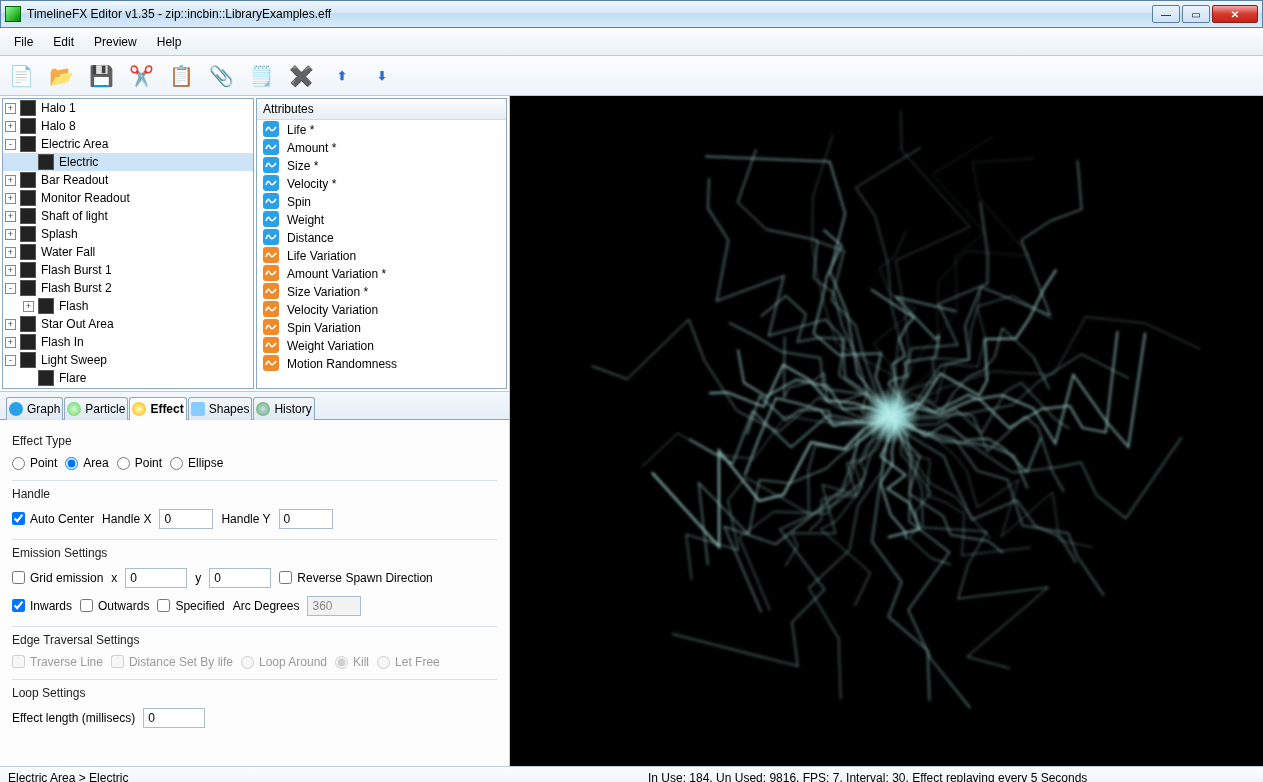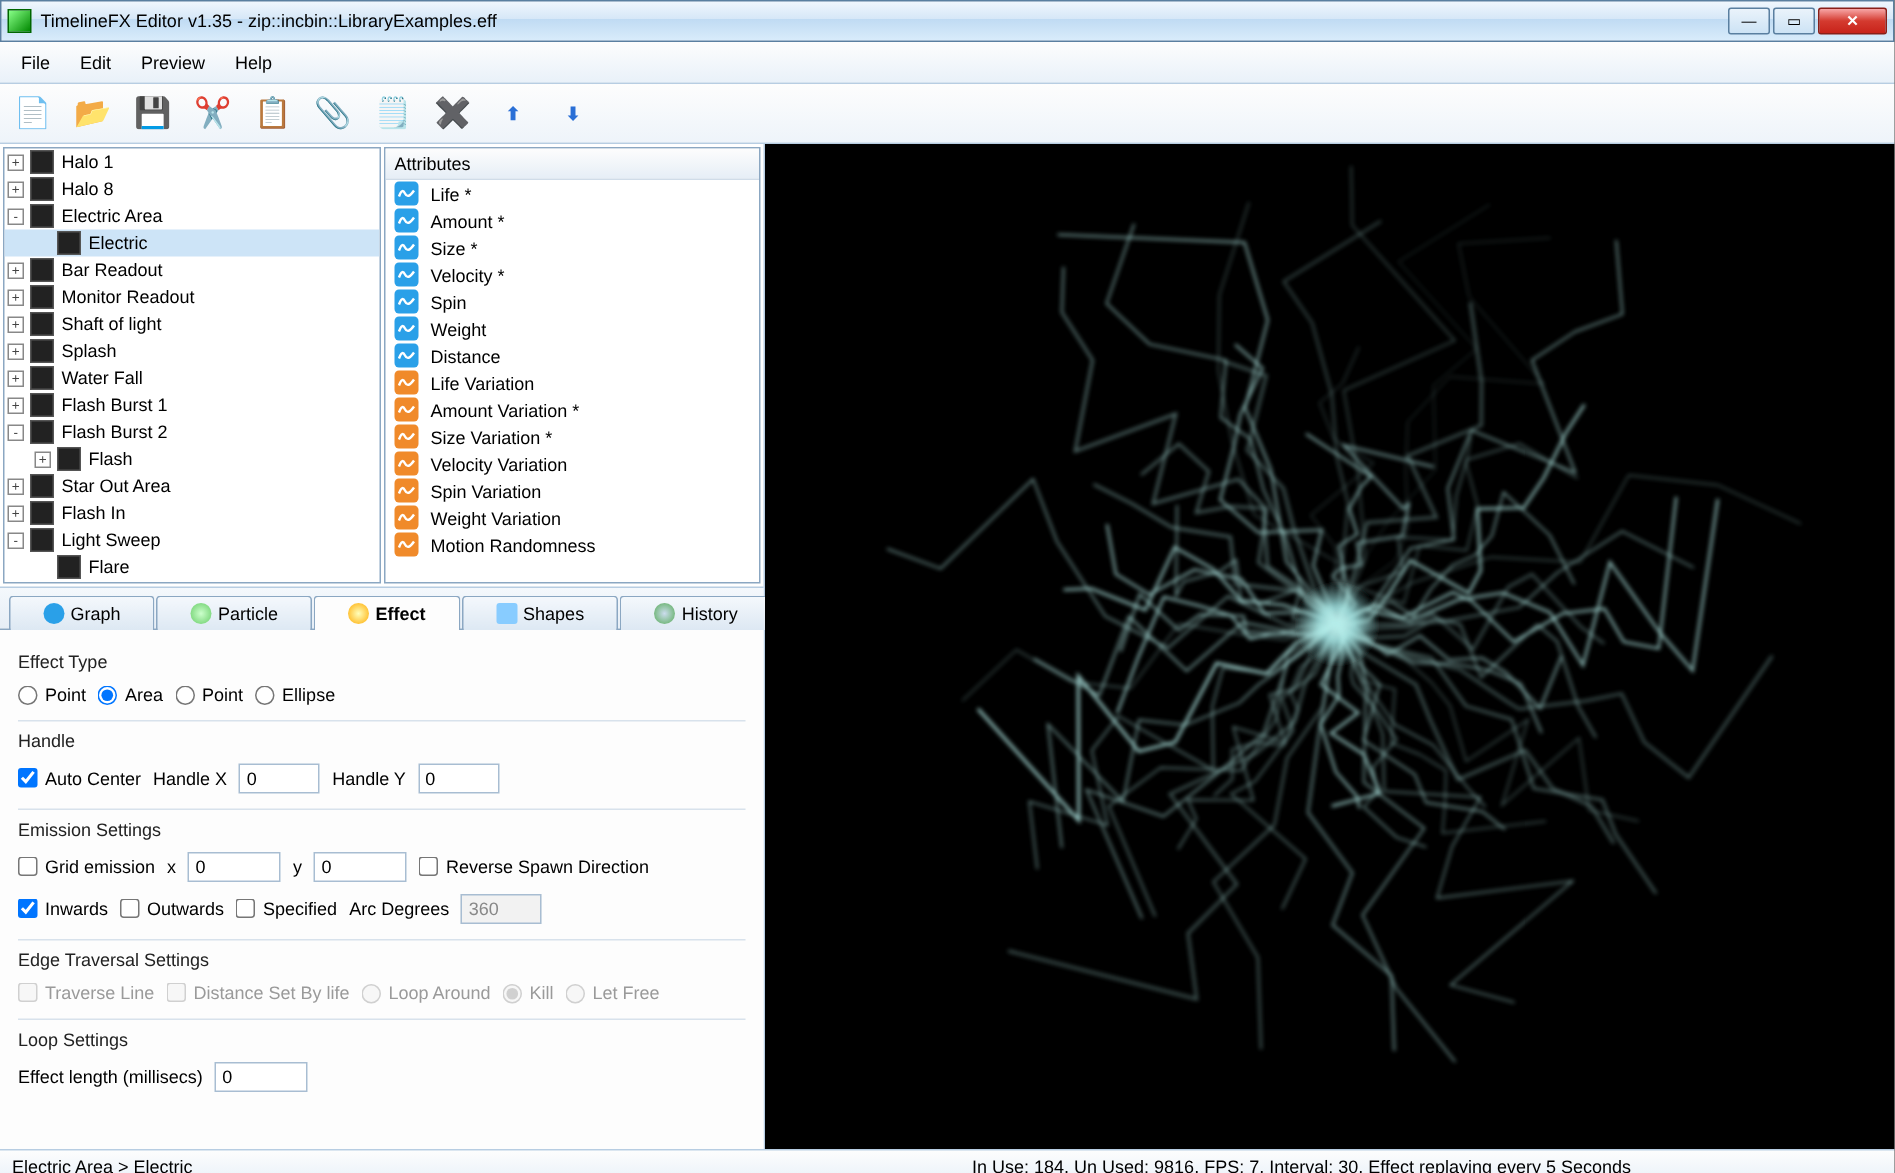--- a/index.html
+++ b/index.html
@@ -41,21 +41,21 @@
 .indent1 { padding-left: 20px; }
 
 .attr-item { display:flex; align-items:flex-end; padding:1px 6px; gap:8px;}
 .attr-icon { width:16px; height:16px; border-radius:3px; display:flex; align-items:center; justify-content:center; }
 .attr-icon.blue { background:#2aa0e8; }
 .attr-icon.orange { background:#f08a2a; }
 .attr-icon svg { width:12px; height:12px; }
 
 
 .tabs { display:flex; align-items:flex-end; height:28px; background: linear-gradient(#f4f8fc,#e6eef6); border-bottom:1px solid #8ba7c2; padding-left:6px; gap:0;}
-.tab { display:flex; align-items:center; gap:4px; padding:4px 22px; background: linear-gradient(#f4f8fc,#dde8f3); border:1px solid #8ba7c2; border-bottom:none; border-radius:3px 3px 0 0; margin-right:1px; position:relative; top:1px;}
+.tab { display:flex; align-items:center; gap:4px; padding:4px 2px; background: linear-gradient(#f4f8fc,#dde8f3); border:1px solid #8ba7c2; border-bottom:none; border-radius:3px 3px 0 0; margin-right:1px; position:relative; top:1px;}
 .tab.active { background:#fdfdfd; font-weight:bold; z-index:2; }
 .tab .ticon { width:14px; height:14px; border-radius:50%; }
 
 
 .form { flex:1; overflow:auto; padding:8px 12px; background:#fdfdfd; }
 .form .section-title { margin:6px 0 8px 0; color:#222; }
 .form .row { display:flex; align-items:center; gap:8px; margin-bottom:8px; flex-wrap:wrap;}
 .form .sep { border-top:1px solid #d8e2ec; margin:10px 0 6px 0;}
 .form input[type=text] { width:54px; height:20px; border:1px solid #a8bdd2; padding:1px 4px; background:#fff;}
 .form input.wide { width:62px;}

